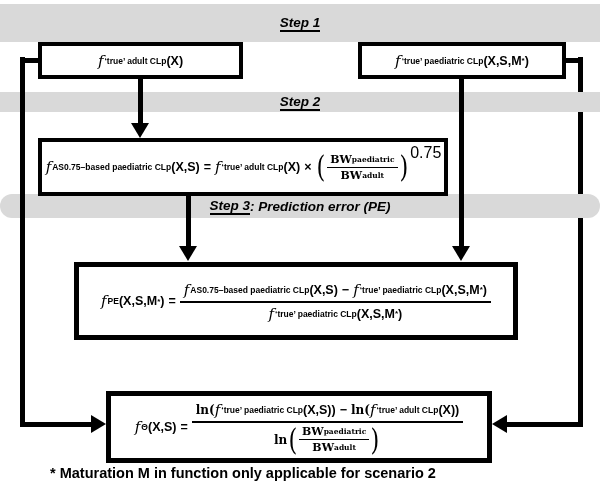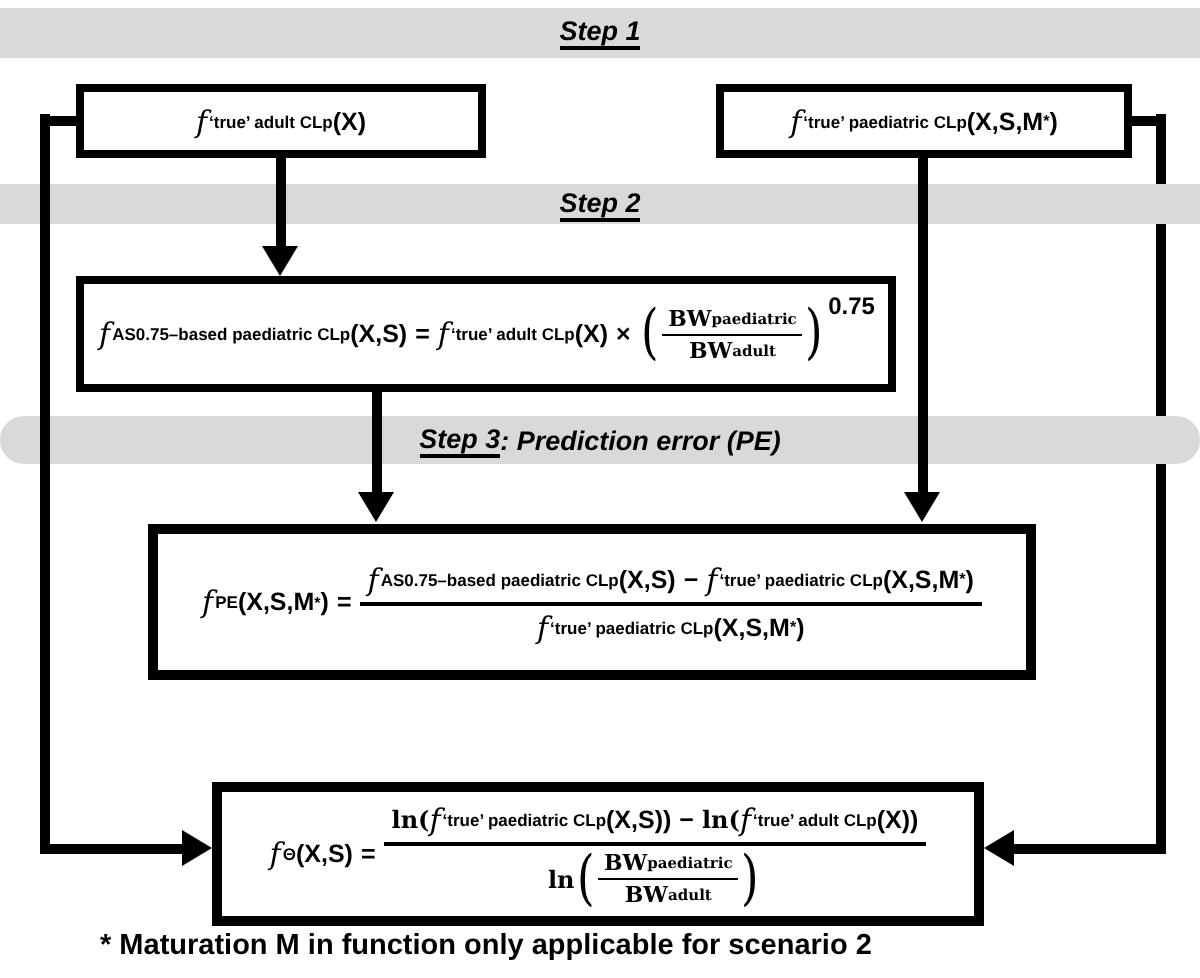--- a/index.html
+++ b/index.html
@@ -25,46 +25,46 @@
   .starsup{font-weight:700;font-size:8px;vertical-align:4px;}
   .frac{display:inline-flex;flex-direction:column;align-items:center;vertical-align:middle;}
   .frac .num{border-bottom:2px solid #000;padding:1px 4px 2px 4px;display:flex;align-items:center;white-space:nowrap;}
   .frac .den{padding-top:2px;display:flex;align-items:center;white-space:nowrap;}
   .bw{font-family:"DejaVu Serif", serif;font-weight:700;font-size:11px;}
   .bwsub{font-family:"DejaVu Serif", serif;font-weight:700;font-size:7.5px;vertical-align:-2px;}
   .bfrac .num{border-bottom:1.5px solid #000;padding:0 3px 1px 3px;}
   .bfrac .den{padding-top:1px;}
   .ln{font-family:"DejaVu Serif", serif;font-weight:700;font-size:12px;}
   .bp{font-family:"DejaVu Serif", serif;font-weight:400;font-size:30px;line-height:26px;display:inline-block;transform:scaleX(.75);}
-  .exp{font-weight:700;font-size:12px;display:inline-block;position:relative;top:-14px;left:1px;}
+  .exp{font-weight:400;font-size:16px;display:inline-block;position:relative;top:-14px;left:1px;}
   .eqrow{display:flex;align-items:center;justify-content:center;white-space:nowrap;}
 
   
   .vline{position:absolute;width:5px;background:#000;z-index:3;}
   .hline{position:absolute;height:5px;background:#000;z-index:3;}
   .behind{z-index:1;}
   .ah{position:absolute;width:0;height:0;z-index:3;}
   .ah-down{border-left:9px solid transparent;border-right:9px solid transparent;border-top:15px solid #000;}
   .ah-right{border-top:9px solid transparent;border-bottom:9px solid transparent;border-left:15px solid #000;}
   .ah-left{border-top:9px solid transparent;border-bottom:9px solid transparent;border-right:15px solid #000;}
 
   .footnote{position:absolute;left:18px;top:465px;font-weight:700;font-size:14.5px;white-space:nowrap;margin-left:32px;}
 </style>
 </head>
 <body>
 
 <div class="canvas">
 
-  <div class="banner" style="top:4px;height:25px;flex-direction:column;">
+  <div class="banner" style="top:4px;height:38px;flex-direction:column;">
     <span class="bstep">Step 1</span>
   </div>
   <div class="banner" style="top:92px;height:20px;">
     <span class="bstep">Step 2</span>
   </div>
-  <div class="banner" style="top:208px;height:24px;border-radius:12px;">
+  <div class="banner" style="top:194px;height:24px;border-radius:12px;">
     <span class="bstep">Step 3</span><span>: Prediction error (PE)</span>
   </div>
 
   <div class="vline behind" style="left:578px;top:57px;height:370px;"></div>
   <div class="hline" style="left:562px;top:58px;width:21px;"></div>
   <div class="hline" style="left:505px;top:422px;width:78px;"></div>
   <div class="ah ah-left" style="left:492px;top:415px;"></div>
 
   <div class="vline" style="left:20px;top:57px;height:370px;"></div>
   <div class="hline" style="left:20px;top:58px;width:22px;"></div>

